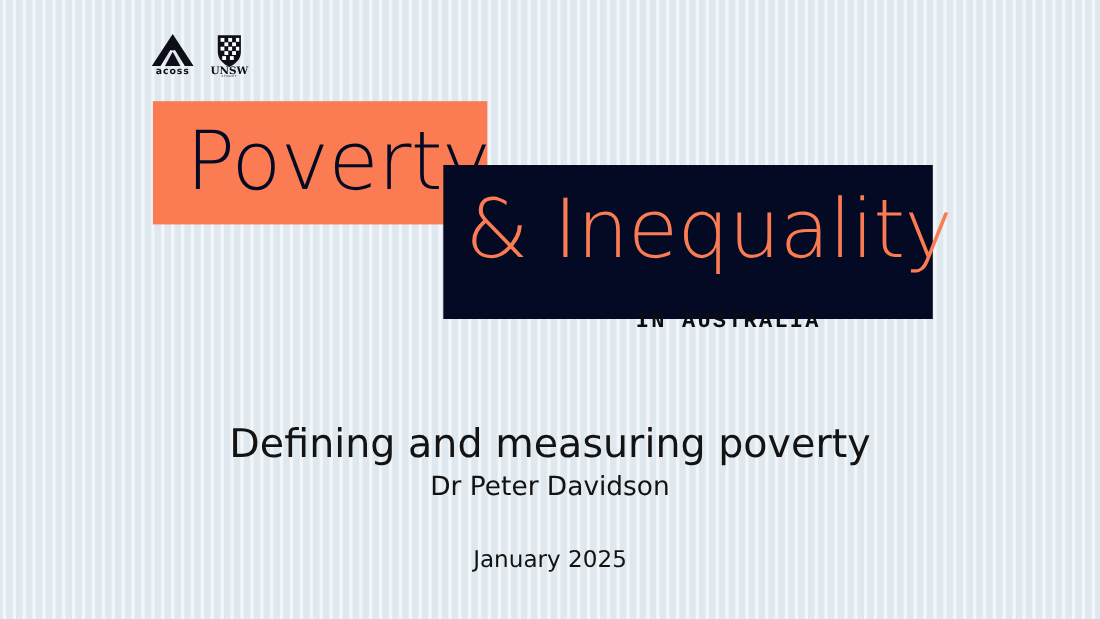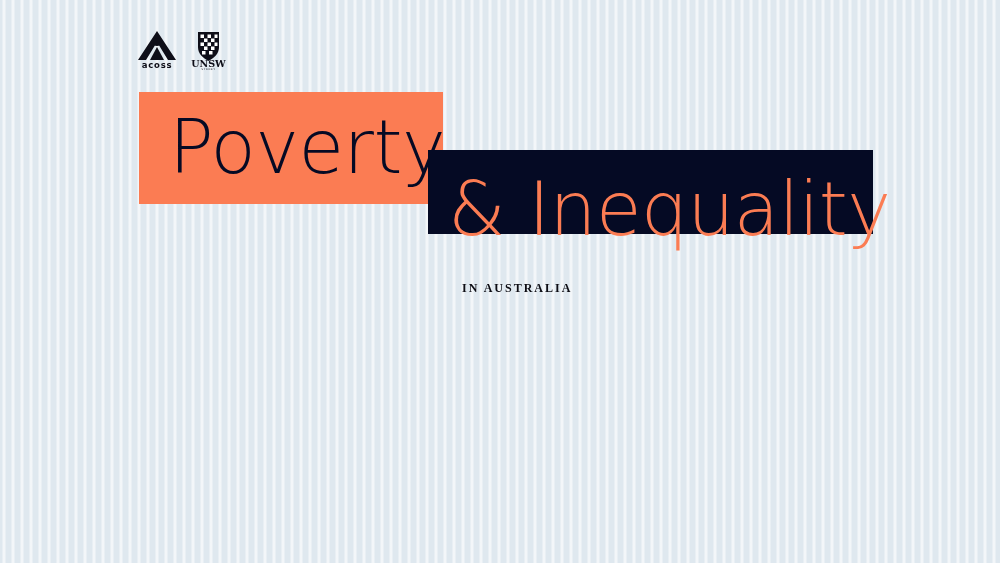--- a/index.html
+++ b/index.html
@@ -69,24 +69,24 @@
     font-weight: 300;
     letter-spacing: -0.5px;
     color: #050a24;
     line-height: 104px;
     white-space: nowrap;
   }
 
   
   #inequality-band {
     position: absolute;
-    left: 428px;
+    left: 403px;
     top: 150px;
     width: 445px;
-    height: 84px;
+    height: 140px;
     background-color: #050a24;
     z-index: 3;
   }
   #inequality-word {
     position: absolute;
     left: 20px;
     top: 5px;
     font-family: "DejaVu Sans", sans-serif;
     font-size: 74px;
     font-weight: 300;
@@ -95,23 +95,23 @@
     line-height: 108px;
     white-space: nowrap;
   }
 
   
   #in-australia {
     position: absolute;
     left: 462px;
     top: 281px;
     width: 400px;
-    text-align: left;
-    font-family: Liberation Serif, serif;
-    font-size: 12px;
+    text-align: center;
+    font-family: Liberation Mono, monospace;
+    font-size: 20px;
     font-weight: 700;
     letter-spacing: 2.0px;
     color: #0d0d14;
     white-space: nowrap;
     z-index: 4;
   }
 
   
   #title-block {
     position: absolute;
@@ -195,14 +195,19 @@
   <div id="poverty-band">
     <div id="poverty-word">Poverty</div>
   </div>
 
   <div id="inequality-band">
     <div id="inequality-word">&amp; Inequality</div>
   </div>
 
   <div id="in-australia">IN AUSTRALIA</div>
 
+  <div id="title-block">
+    <div id="slide-title">Defining and measuring poverty</div>
+    <div id="slide-author">Dr Peter Davidson</div>
+    <div id="slide-date">January 2025</div>
+  </div>
 
 </div>
 
 </body></html>

